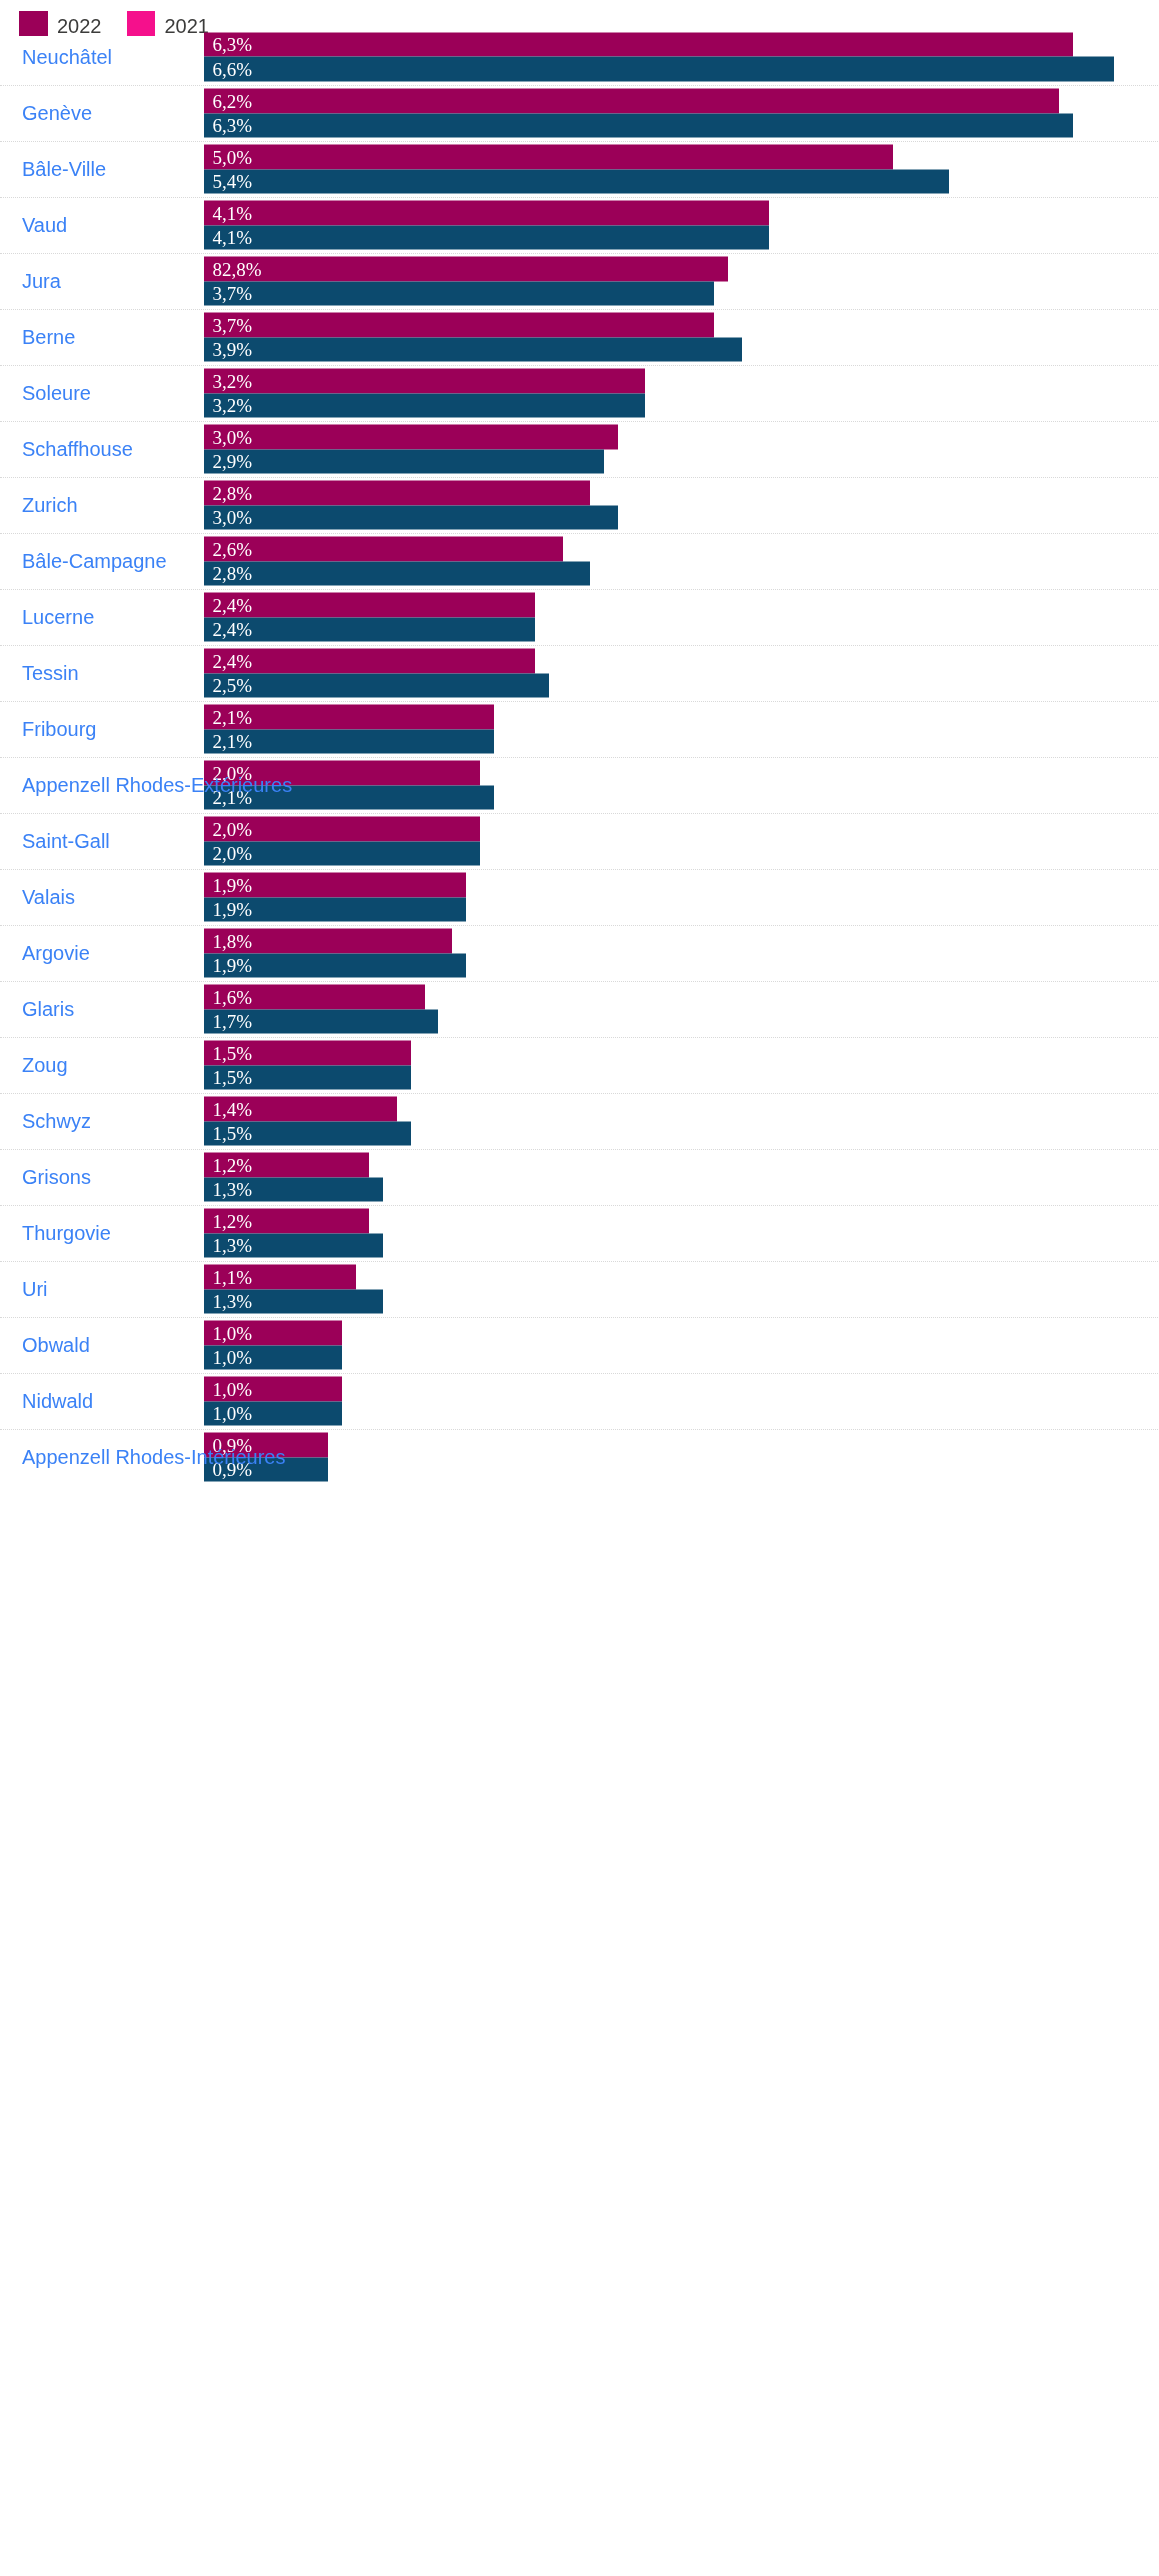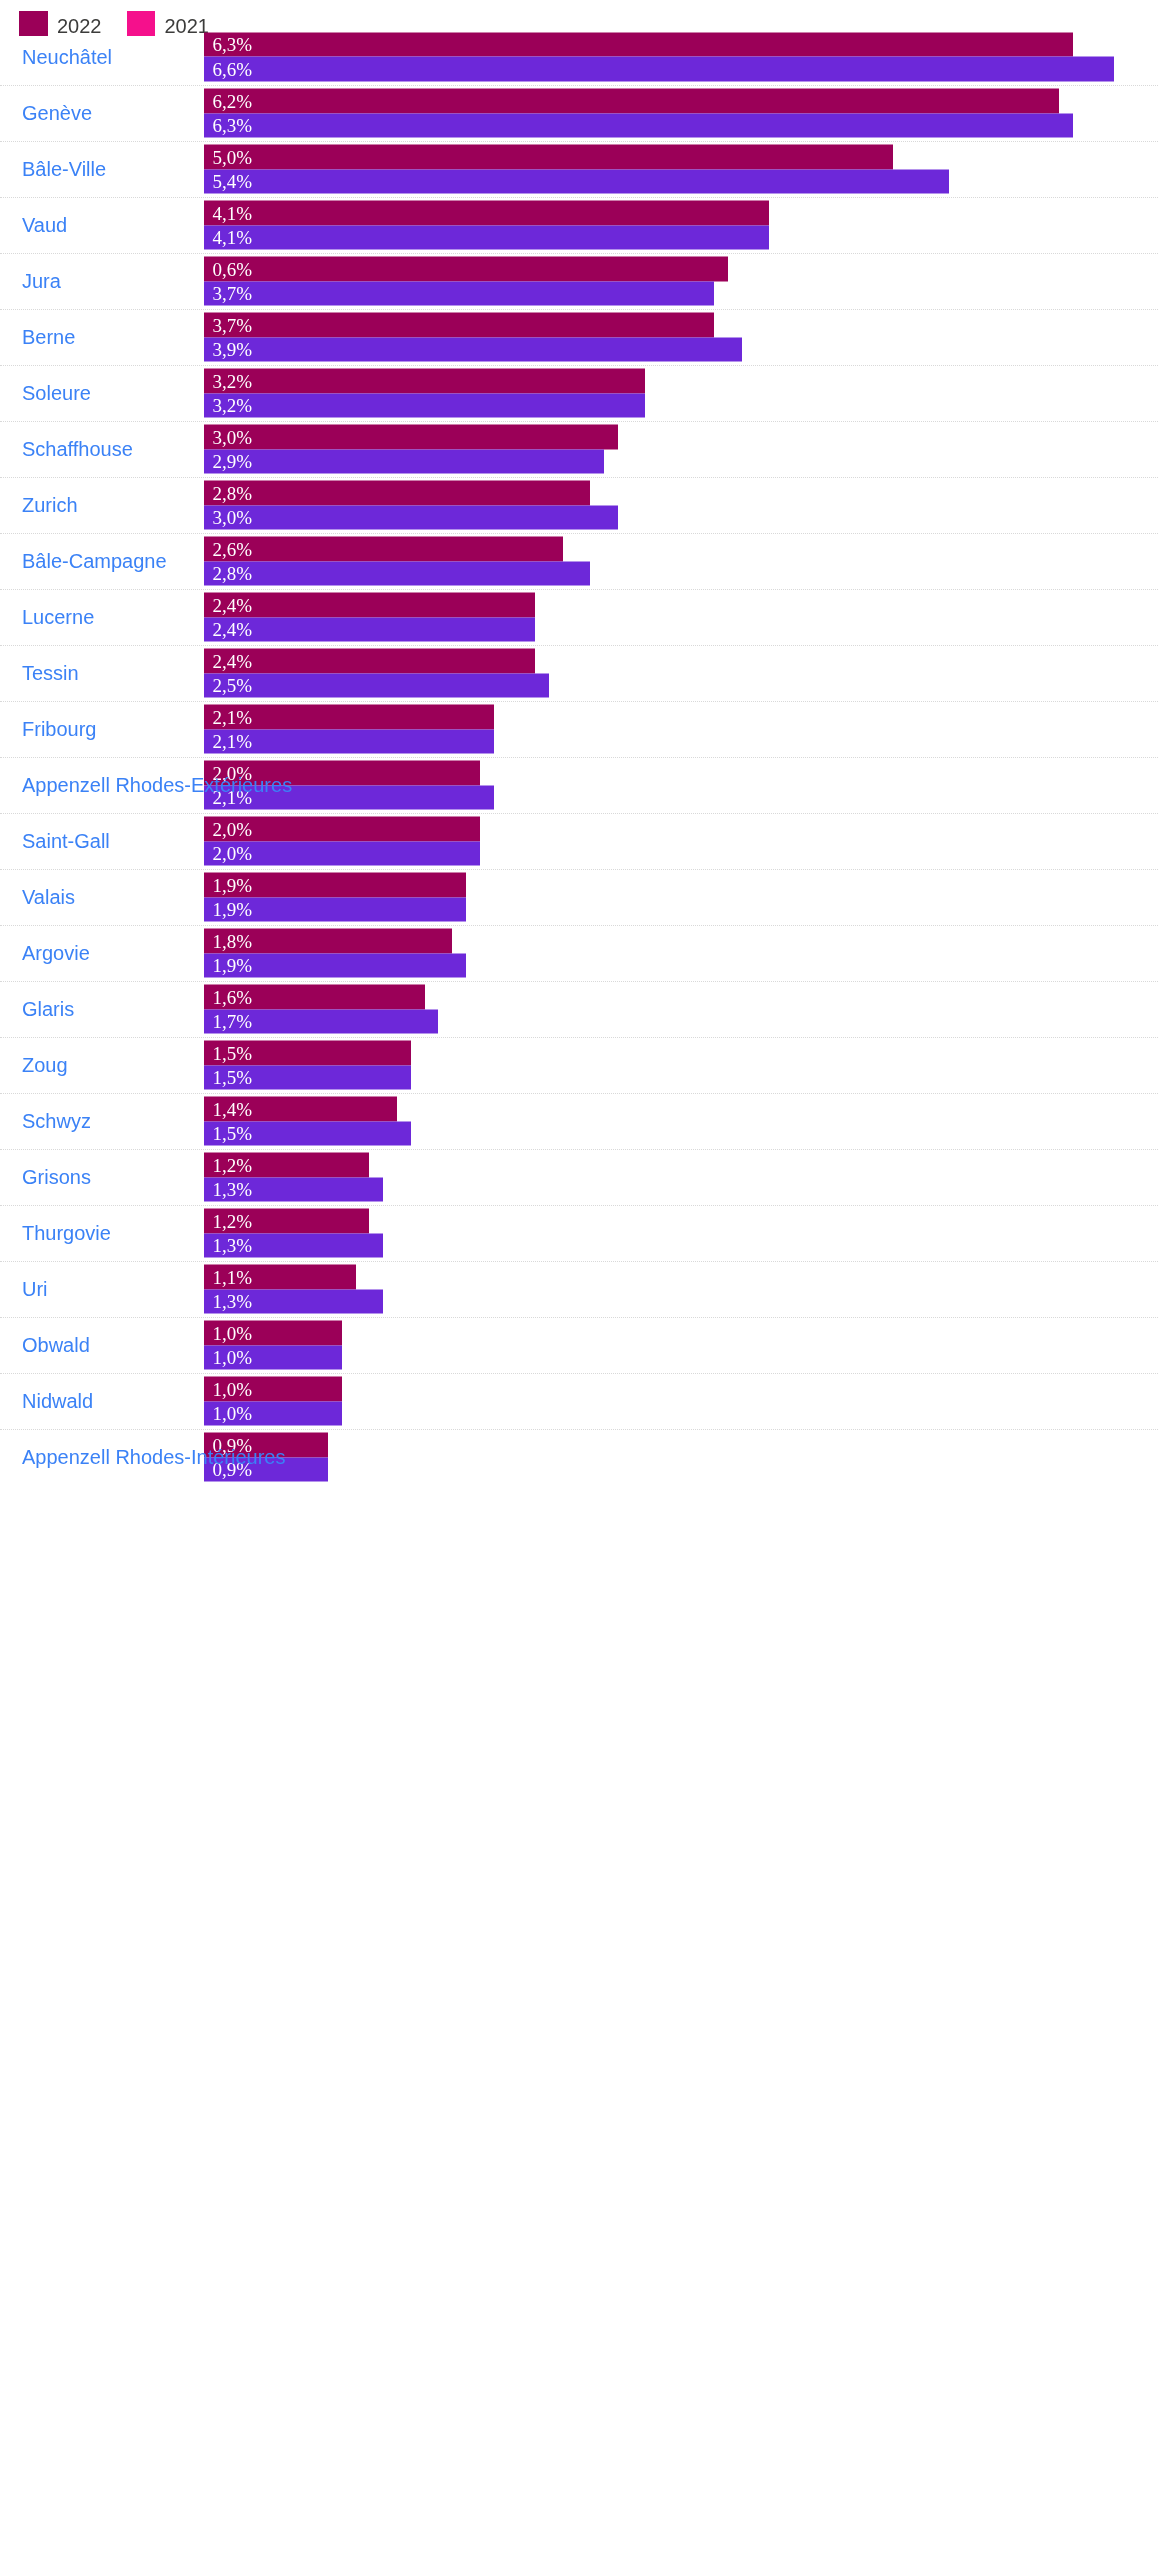--- a/index.html
+++ b/index.html
@@ -87,21 +87,21 @@
     justify-content: center;
   }
   .bar {
     height: 25px;
     display: flex;
     align-items: center;
     box-sizing: border-box;
     min-width: 59px;
   }
   .bar-2022 { background: #9B0058; }
-  .bar-2021 { background: #6d28d9; }
+  .bar-2021 { background: #0c4a6e; }
   .bar-value {
     font-size: 19px;
     color: #ffffff;
     padding-left: 8.6px;
     white-space: nowrap;
     line-height: 1;
     font-family: Liberation Serif, serif;
   }
 </style>
 </head>
@@ -162,21 +162,21 @@
           </div>
           <div class="bar bar-2021" style="width: 565px;">
             <span class="bar-value">4,1%</span>
           </div>
         </div>
       </div>
       <div class="row">
         <div class="row-label">Jura</div>
         <div class="bars">
           <div class="bar bar-2022" style="width: 524px;">
-            <span class="bar-value">0,6%</span>
+            <span class="bar-value">82,8%</span>
           </div>
           <div class="bar bar-2021" style="width: 510px;">
             <span class="bar-value">3,7%</span>
           </div>
         </div>
       </div>
       <div class="row">
         <div class="row-label">Berne</div>
         <div class="bars">
           <div class="bar bar-2022" style="width: 510px;">

